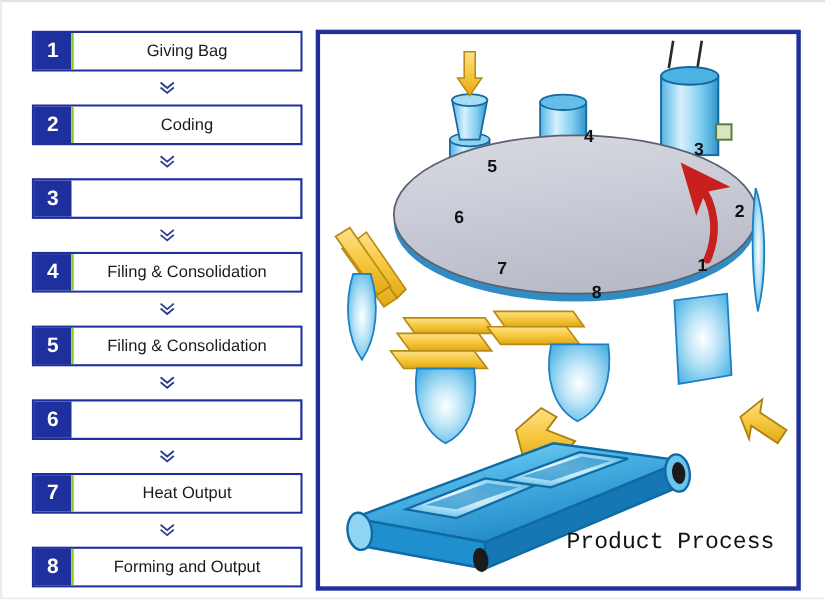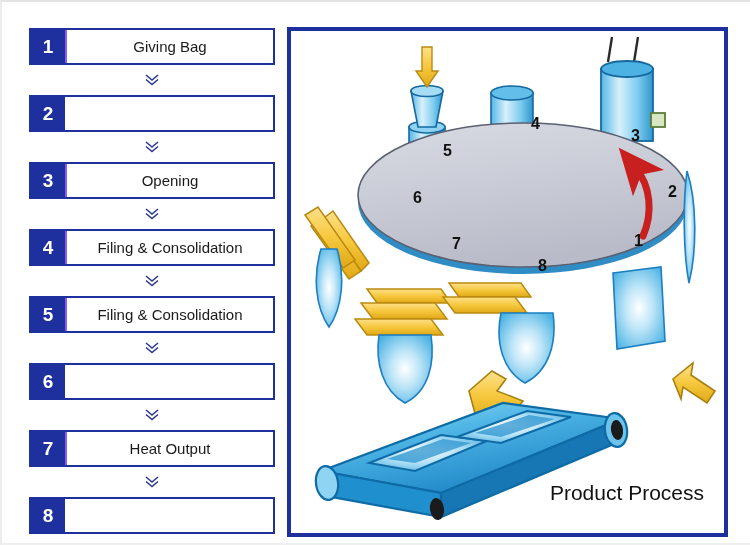--- a/index.html
+++ b/index.html
@@ -82,21 +82,21 @@
   }
   .step-label {
     flex: 1 1 auto;
     display: flex;
     align-items: center;
     justify-content: center;
     font-size: 15px;
     color: #1a1a1a;
     background: #ffffff;
     font-family: "Liberation Sans", sans-serif;
-    border-left: 2px solid #8b5cf6;
+    border-left: 2px solid #84cc16;
     padding: 0 4px;
     box-sizing: border-box;
     text-align: center;
   }
   .step-connector {
     height: 30px;
     display: flex;
     align-items: center;
     justify-content: center;
   }
@@ -126,21 +126,21 @@
     position: absolute;
     left: 0;
     top: 0;
   }
   #process-title {
     position: absolute;
     right: 20px;
     bottom: 28px;
     font-size: 21px;
     color: #111111;
-    font-family: Liberation Sans, sans-serif;
+    font-family: Liberation Mono, monospace;
     white-space: nowrap;
     z-index: 20;
   }
 </style>
 </head>
 <body>
 
 <div id="page">
 
 
@@ -152,31 +152,31 @@
     </div>
     <div class="step-connector">
       <svg class="chev" viewBox="0 0 14 12">
         <path d="M1 1 L7 6 L13 1" fill="none" stroke="#2b3a8c" stroke-width="1.6"></path>
         <path d="M1 5.5 L7 10.5 L13 5.5" fill="none" stroke="#2b3a8c" stroke-width="1.6"></path>
       </svg>
     </div>
 
     <div class="step-row">
       <div class="step-num">2</div>
+      <div class="step-label">Coding</div>
     </div>
     <div class="step-connector">
       <svg class="chev" viewBox="0 0 14 12">
         <path d="M1 1 L7 6 L13 1" fill="none" stroke="#2b3a8c" stroke-width="1.6"></path>
         <path d="M1 5.5 L7 10.5 L13 5.5" fill="none" stroke="#2b3a8c" stroke-width="1.6"></path>
       </svg>
     </div>
 
     <div class="step-row">
       <div class="step-num">3</div>
-      <div class="step-label">Opening</div>
     </div>
     <div class="step-connector">
       <svg class="chev" viewBox="0 0 14 12">
         <path d="M1 1 L7 6 L13 1" fill="none" stroke="#2b3a8c" stroke-width="1.6"></path>
         <path d="M1 5.5 L7 10.5 L13 5.5" fill="none" stroke="#2b3a8c" stroke-width="1.6"></path>
       </svg>
     </div>
 
     <div class="step-row">
       <div class="step-num">4</div>
@@ -216,20 +216,21 @@
     </div>
     <div class="step-connector">
       <svg class="chev" viewBox="0 0 14 12">
         <path d="M1 1 L7 6 L13 1" fill="none" stroke="#2b3a8c" stroke-width="1.6"></path>
         <path d="M1 5.5 L7 10.5 L13 5.5" fill="none" stroke="#2b3a8c" stroke-width="1.6"></path>
       </svg>
     </div>
 
     <div class="step-row">
       <div class="step-num">8</div>
+      <div class="step-label">Forming and Output</div>
     </div>
 
   </div>
 
   <div id="panel">
     <div id="panel-inner">
 
       <svg id="diagram-svg" width="433" height="502" viewBox="0 0 433 502">
         <defs>
           <linearGradient id="gTable" x1="0" y1="0" x2="0.3" y2="1">

